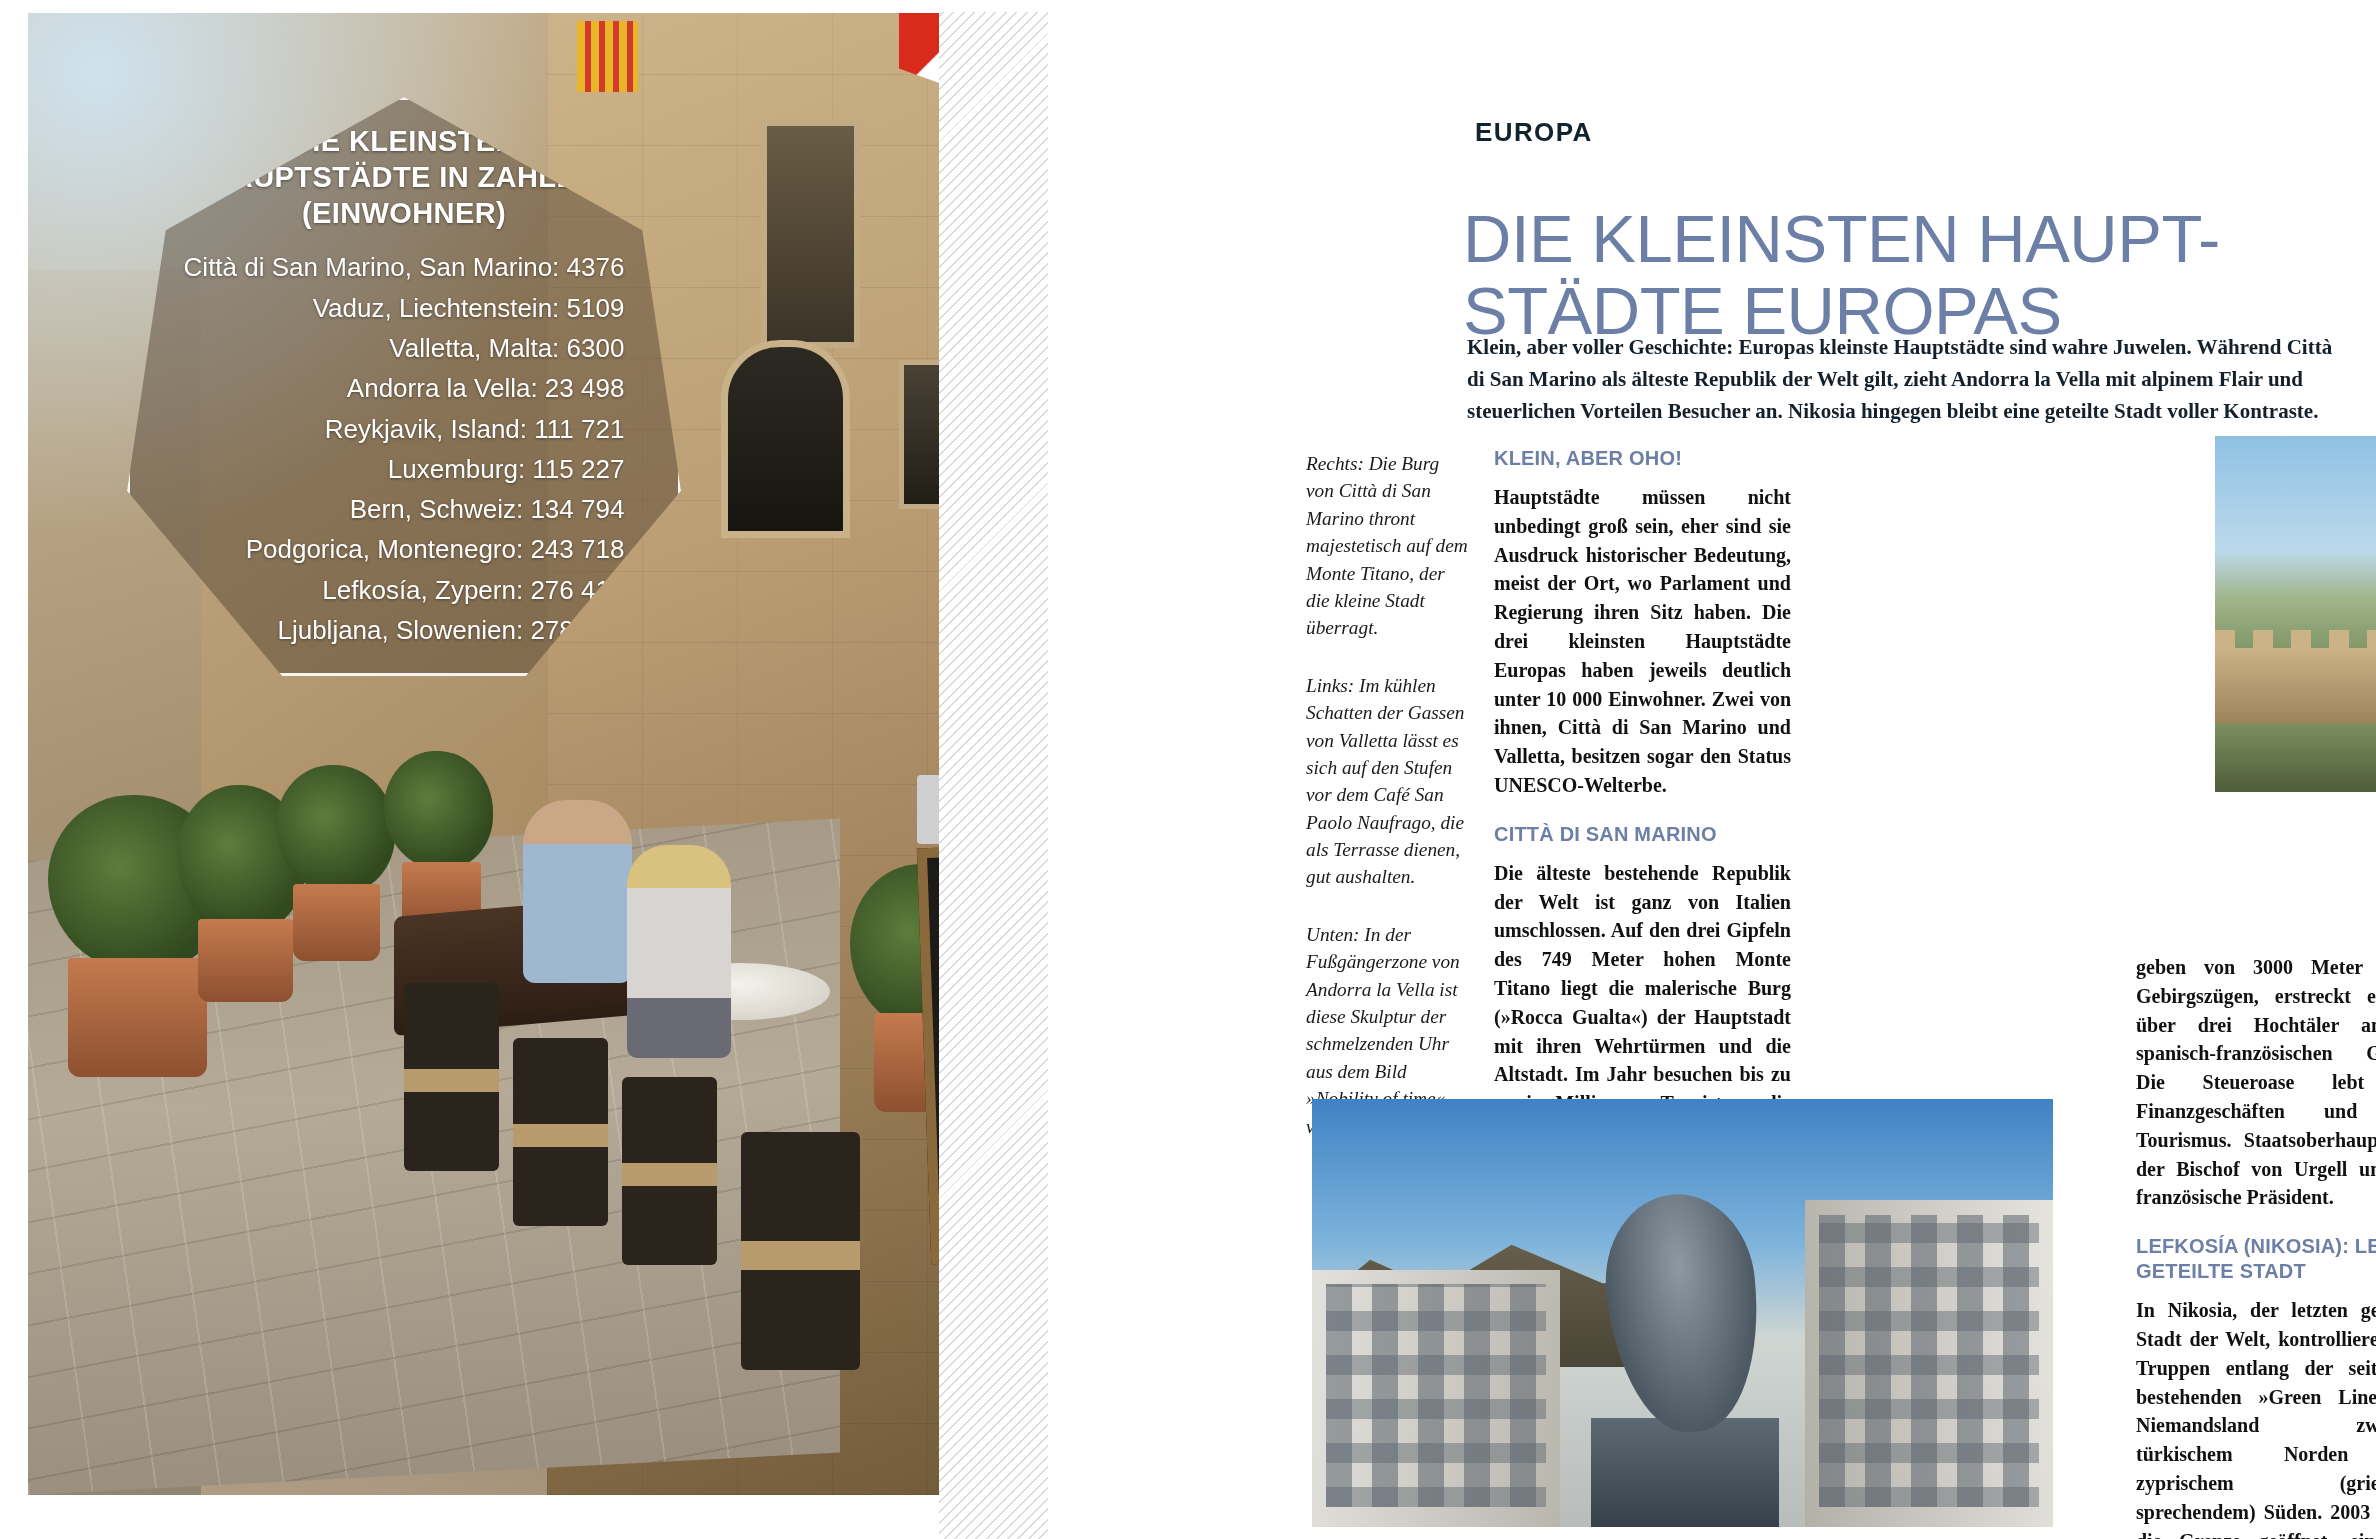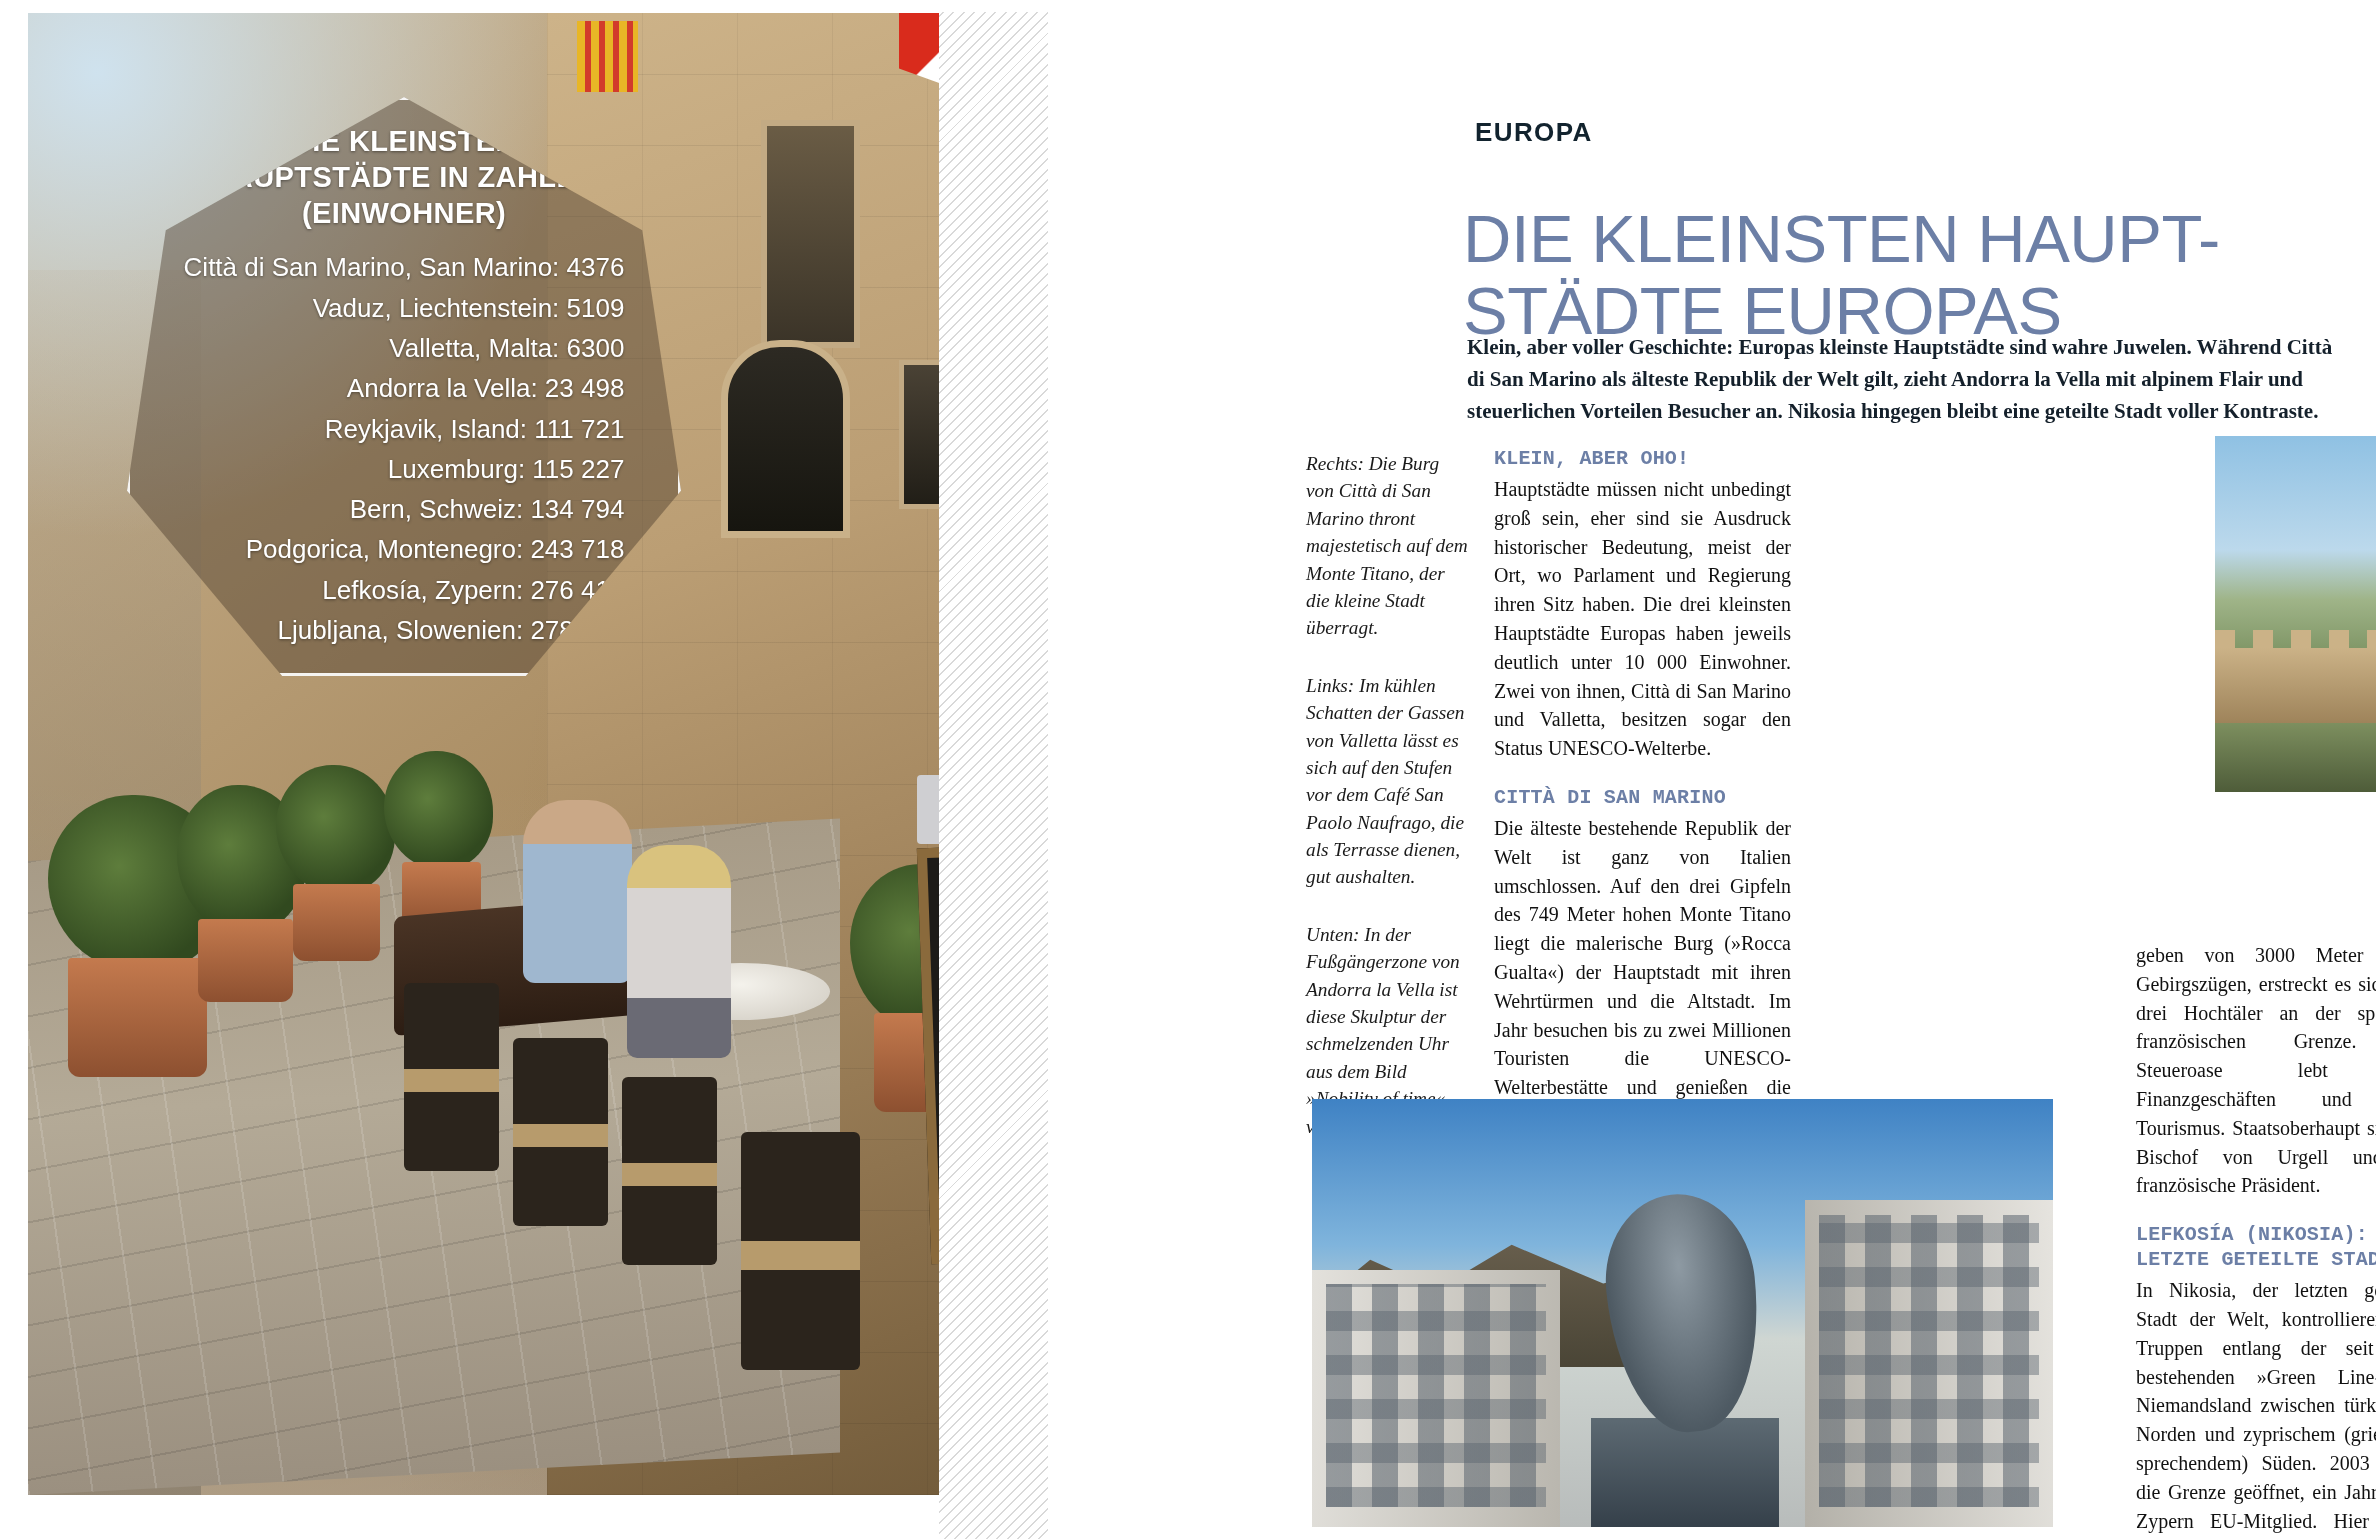--- a/index.html
+++ b/index.html
@@ -229,23 +229,23 @@
   .col-1 {
     position: absolute; left: 447px; top: 446px; width: 297px;
     font-family: "Liberation Serif", serif;
     font-size: 20px; line-height: 1.44; color: #111;
   }
   .col-3 {
     position: absolute; left: 1089px; top: 941px; width: 297px;
     font-family: "Liberation Serif", serif;
     font-size: 20px; line-height: 1.44; color: #111;
   }
-  .col-1 p, .col-2 p, .col-3 p { margin: 0 0 0 0; text-align: justify; }
+  .col-1 p, .col-2 p, .col-3 p { margin: 12px 0 0 0; text-align: justify; font-weight: bold; }
   .subhead {
-    font-family: Liberation Mono, monospace;
+    font-family: Liberation Sans, sans-serif;
     font-weight: bold; font-size: 20px; line-height: 1.25;
     color: #6c7fa6; letter-spacing: 0.2px;
     margin: 22px 0 4px 0;
   }
   .subhead.first { margin-top: 0; }
 
   
   .photo-fortress {
     position: absolute; left: 1168px; top: 436px; width: 495px; height: 356px;
     overflow: hidden;

